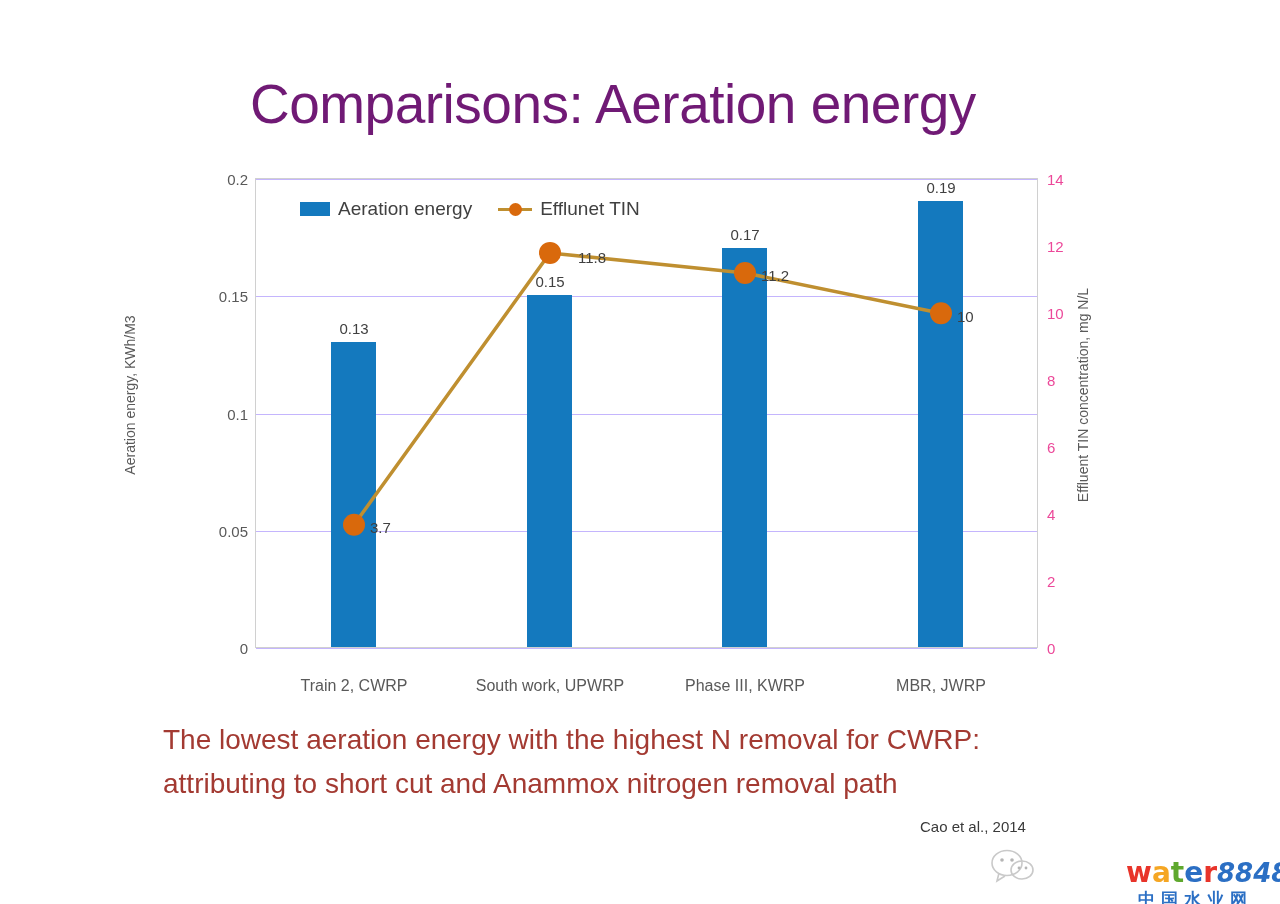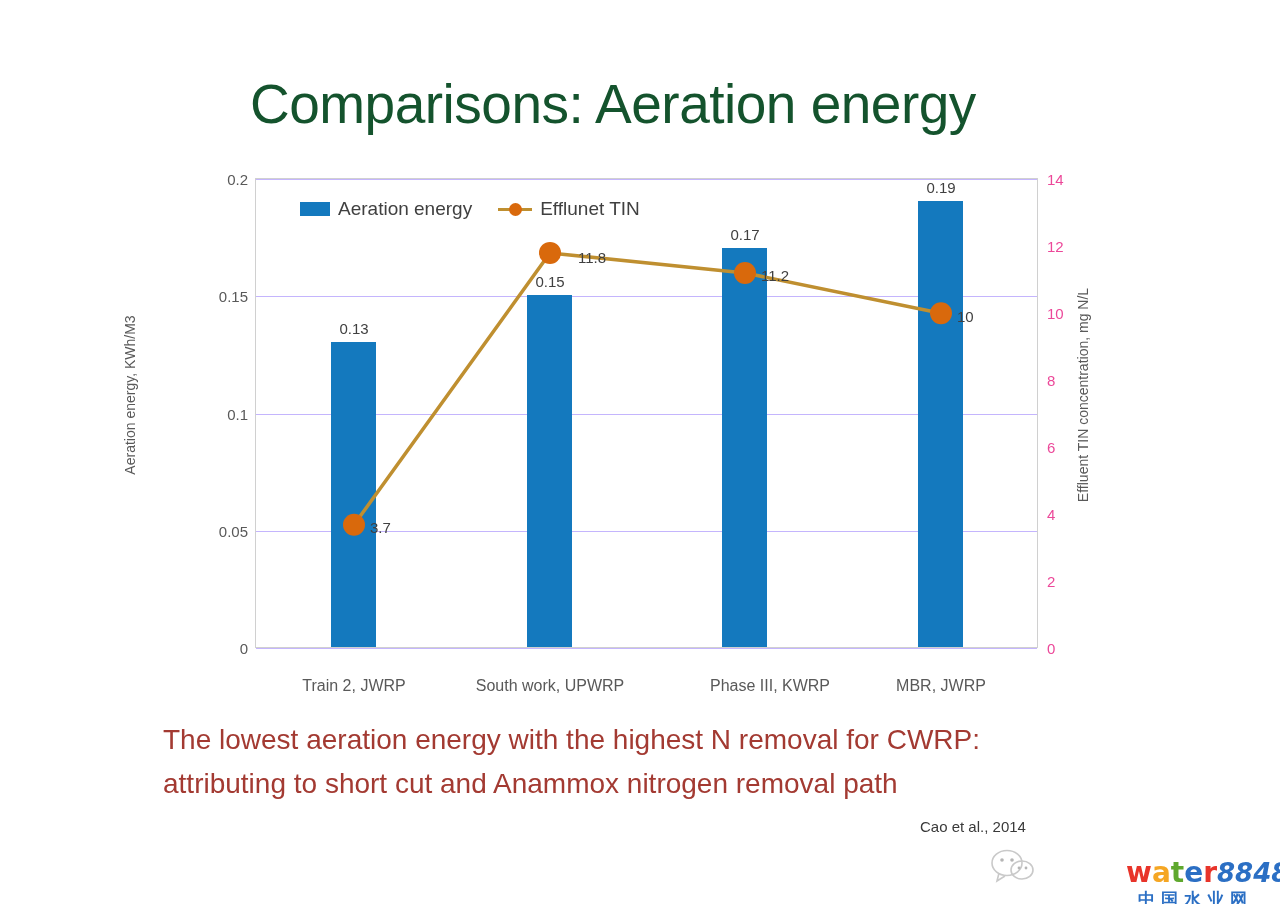--- a/index.html
+++ b/index.html
@@ -23,21 +23,21 @@
   }
   
   #slide-title {
     position: absolute;
     left: 250px;
     top: 68px;
     width: 800px;
     height: 72px;
     font-size: 55px;
     line-height: 72px;
-    color: #14532d;
+    color: #701a75;
     font-family: "Liberation Sans", sans-serif;
     letter-spacing: -0.5px;
     white-space: nowrap;
   }
   
   #chart-area {
     position: absolute;
     left: 170px;
     top: 160px;
     width: 950px;
@@ -309,23 +309,23 @@
         <circle cx="294" cy="73.9" r="11" fill="#D9690C"></circle>
         <circle cx="489" cy="94.0" r="11" fill="#D9690C"></circle>
         <circle cx="685" cy="134.3" r="11" fill="#D9690C"></circle>
       </svg>
 
       <div class="point-label" style="left:114px; top:348px;">3.7</div>
       <div class="point-label" style="left:310px; top:78px;margin-left:12px;">11.8</div>
       <div class="point-label" style="left:505px; top:96px;">11.2</div>
       <div class="point-label" style="left:701px; top:137px;">10</div>
 
-      <div class="xtick" style="left:98px;">Train 2, JWRP</div>
+      <div class="xtick" style="left:98px;">Train 2, CWRP</div>
       <div class="xtick" style="left:294px;">South work, UPWRP</div>
-      <div class="xtick" style="left:514px;">Phase III, KWRP</div>
+      <div class="xtick" style="left:489px;">Phase III, KWRP</div>
       <div class="xtick" style="left:685px;">MBR, JWRP</div>
 
     </div>
   </div>
 
   <div id="caption">
     <div>The lowest aeration energy with the highest N removal for CWRP:</div>
     <div>attributing to short cut and Anammox nitrogen removal path</div>
   </div>
 

